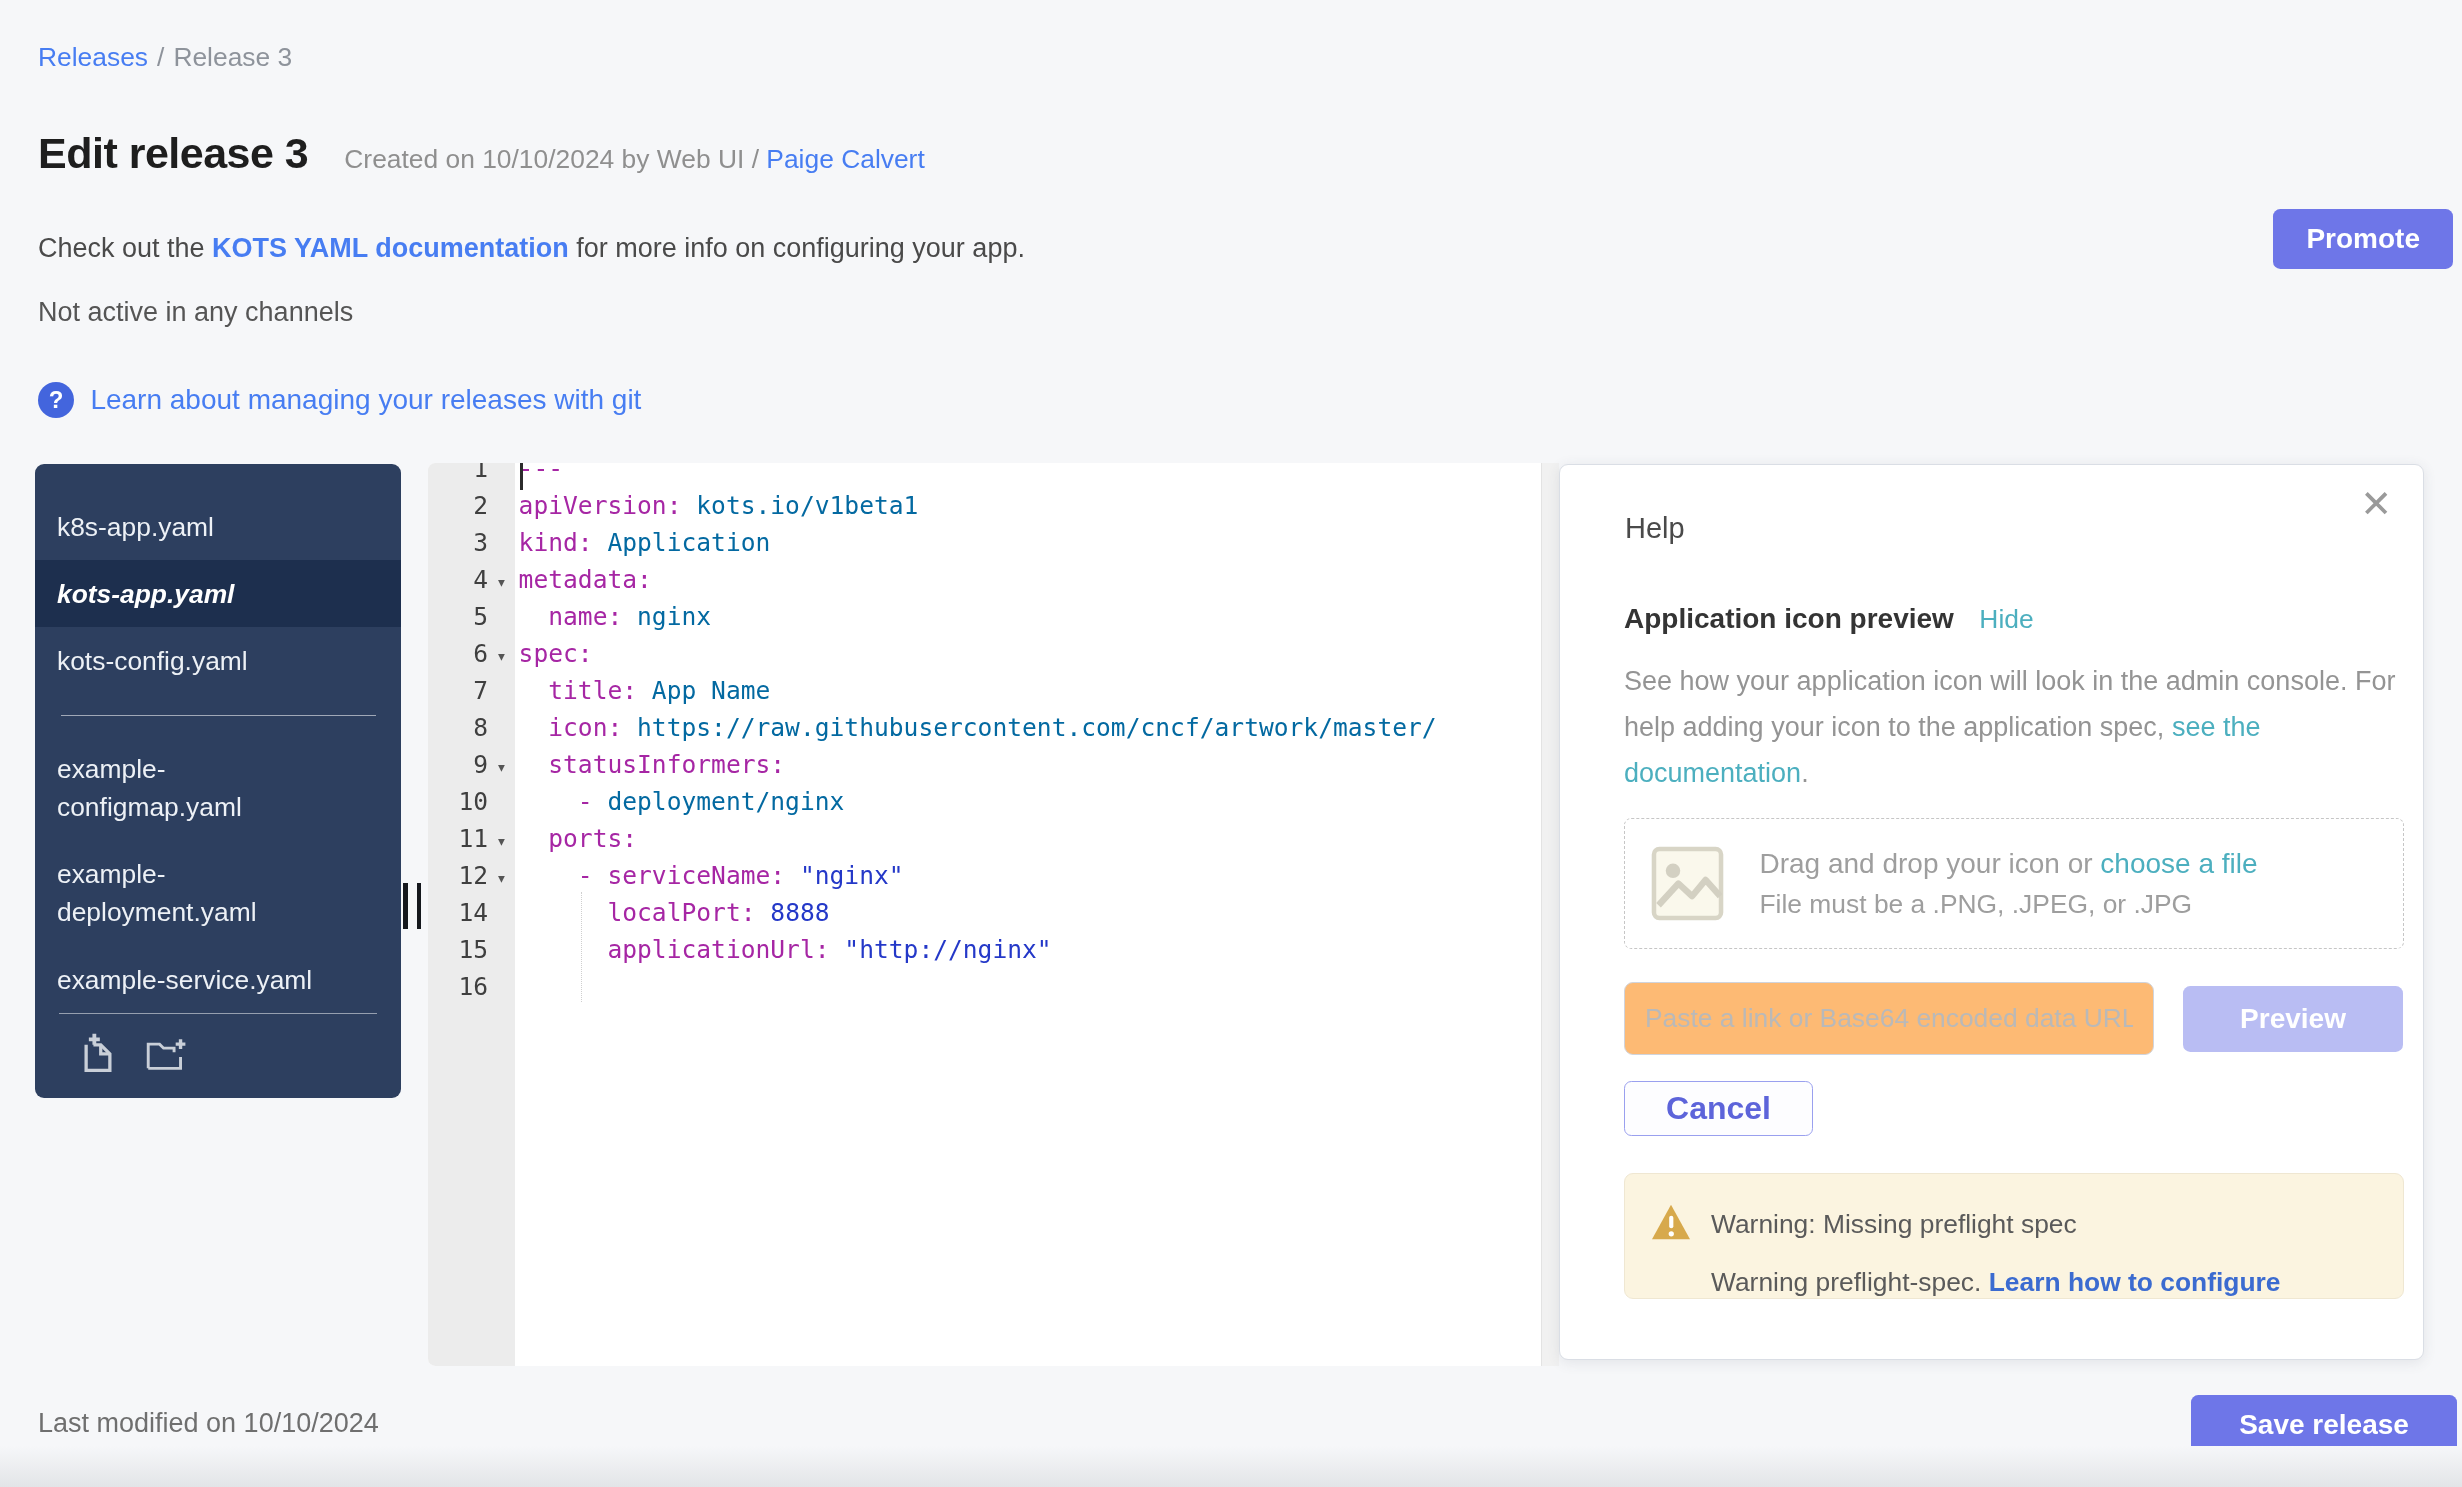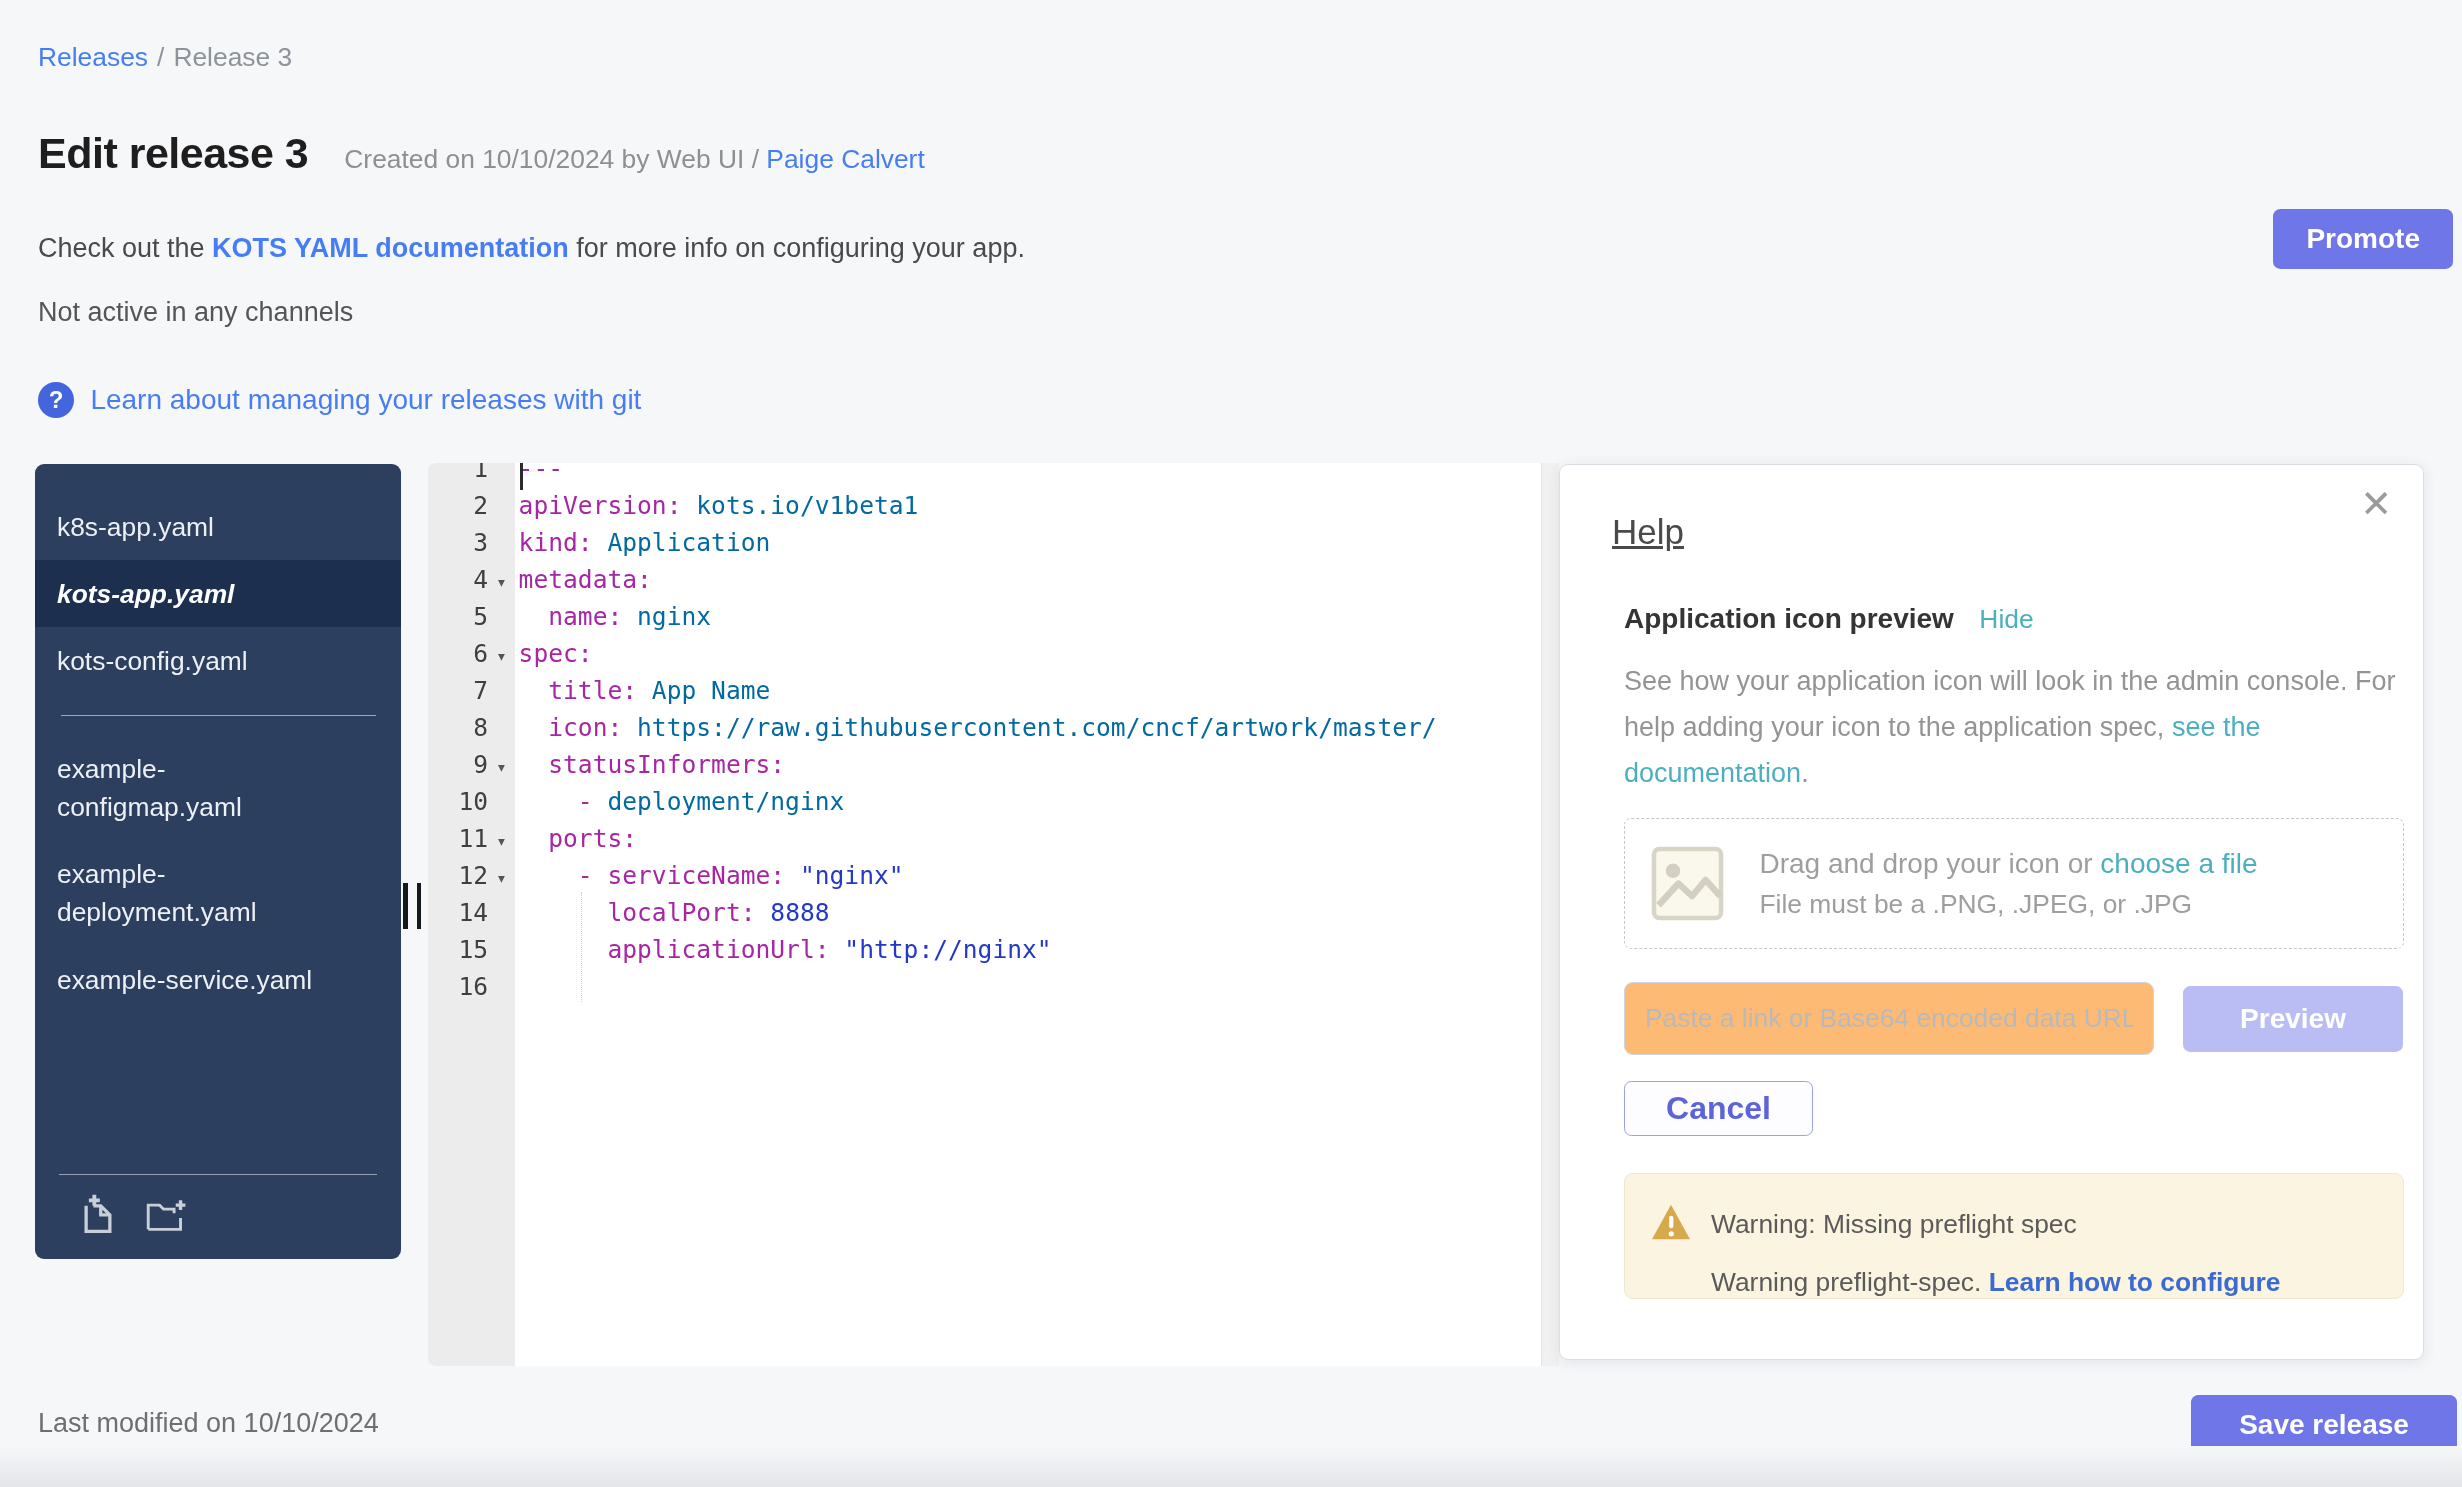--- a/index.html
+++ b/index.html
@@ -20,21 +20,21 @@
   .docs-line .docs-link { color:var(--link-blue,#477df2); font-weight:600; cursor:pointer; }
   .status-line { position:absolute; left:38px; top:297px; font-size:27px; color:#555; }
   .git-row { position:absolute; left:38px; top:382px; display:flex; align-items:center; gap:16.4px; }
   .q-icon { width:36px; height:36px; border-radius:50%; background:#4365dd; color:#fff;
             font-size:24px; font-weight:bold; display:flex; align-items:center; justify-content:center; }
   .git-link { font-size:28px; color:var(--link-blue,#477df2); cursor:pointer; }
   .btn { display:flex; align-items:center; justify-content:center; border-radius:7.3px;
          background:var(--accent-blue,#6e76e8); color:#fff; font-weight:bold; cursor:pointer; border:none; }
   .promote-btn { position:absolute; right:9px; top:209px; height:60px; padding:0 33px; font-size:28px; }
   
-  .sidebar { position:absolute; left:35px; top:464px; width:366px; height:795px;
+  .sidebar { position:absolute; left:35px; top:464px; width:366px; height:634px;
              background:var(--sidebar-bg,#2d3f5f); border-radius:9px; }
   .file-list { padding-top:29px; }
   .file-item { font-size:26.4px; color:#edf1f6; padding:14.6px 64px 14.6px 22px; line-height:38px;
                cursor:pointer; overflow-wrap:break-word; }
   .file-item.selected { background:var(--sidebar-selected-bg,#1d2f4e); font-weight:bold; color:#fff;font-style:italic; }
   .file-divider { border-top:1.8px solid rgba(255,255,255,0.55); margin:20px 25.5px; }
   .sidebar-footer { position:absolute; left:24px; right:24px; bottom:0;
                     border-top:1.8px solid rgba(255,255,255,0.5);
                     padding:18px 0 24px 18px; display:flex; gap:25.5px; align-items:center; }
   .sb-icon { width:42px; height:42px; cursor:pointer; }
@@ -58,21 +58,21 @@
   .tok-str, .tok-num { color:var(--code-value,#2438c8); }
   .cursor { position:absolute; left:92px; top:0; width:2.7px; height:27px; background:#2b2b2b; }
   .indent-guide { position:absolute; left:153px; top:429px; height:110px; border-left:1.8px dotted #cfcfcf; }
   .editor-scroll { position:absolute; right:0; top:0; bottom:0; width:18px; background:#f1f1f1;
                    border-left:0.9px solid #e3e3e3; }
   
   .help-panel { position:absolute; left:1559px; top:464px; width:865px; height:896px; background:#fff;
                 border:0.9px solid #dadee5; border-radius:9px; box-shadow:0 2.7px 12.7px rgba(60,70,90,0.10); }
   .close-icon { position:absolute; right:31px; top:20px; font-size:38px; color:#9a9a9a; cursor:pointer;
                 font-weight:300; line-height:1; }
-  .help-title { position:absolute; left:52px; top:47px; font-size:35px; color:#4a4a4a;text-decoration:underline; }
+  .help-title { position:absolute; left:65px; top:47px; font-size:29px; color:#4a4a4a; }
   .section-row { position:absolute; left:64px; top:138px; display:flex; align-items:baseline; gap:25.5px; }
   .section-title { font-size:28px; font-weight:bold; color:#343434; }
   .teal-link { color:var(--teal-link,#4cafbf); cursor:pointer; }
   .hide-link { font-size:26.4px; }
   .help-body { position:absolute; left:64px; top:193px; width:785px; font-size:27px; color:#949494;
                line-height:46px; }
   .dropzone { position:absolute; left:64px; top:353px; width:780px; height:131px;
               border:1.8px dashed #c6c6c6; border-radius:7.3px; display:flex; align-items:center; cursor:pointer; }
   .dz-icon { flex:none; margin-left:25.5px; }
   .dz-text { margin-left:36px; }

